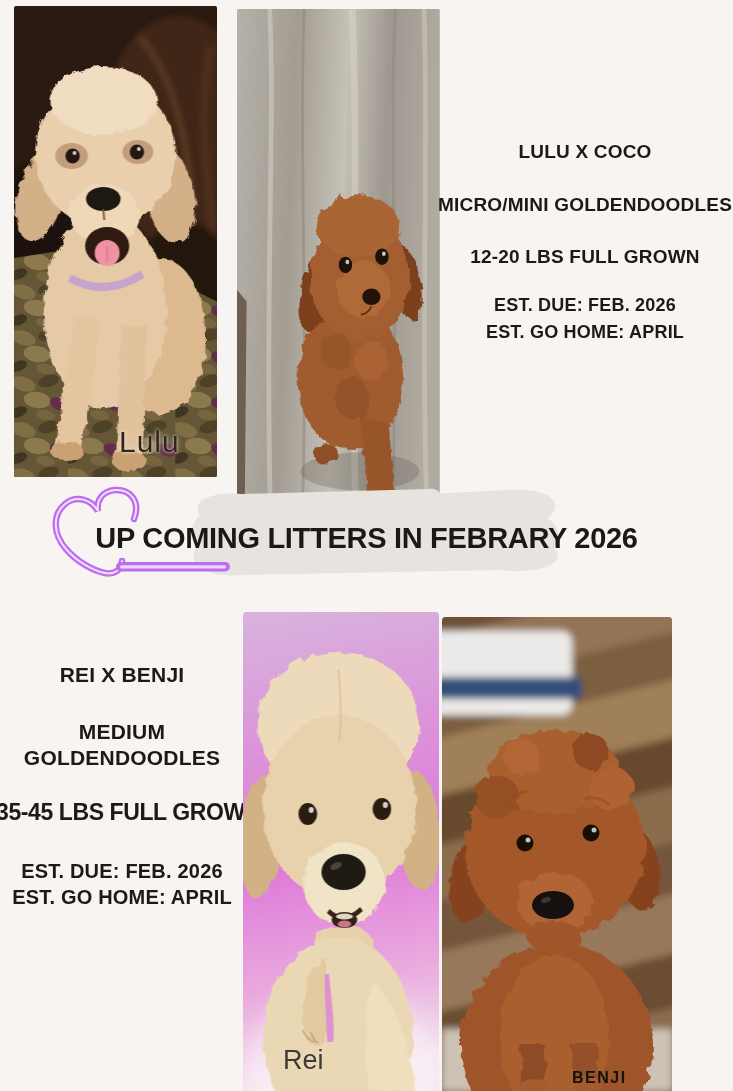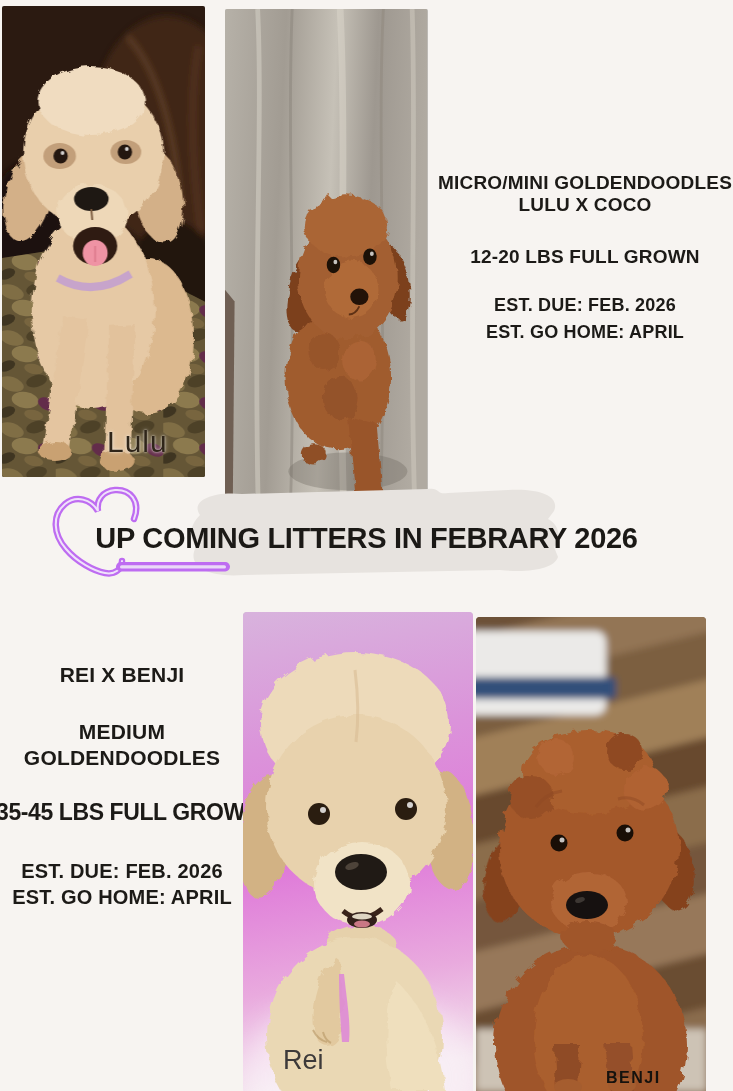--- a/index.html
+++ b/index.html
@@ -4,32 +4,32 @@
 <style>
   * { margin:0; padding:0; box-sizing:border-box; }
   html,body { background:#e9e6e2; }
   .canvas {
     position:relative; width:733px; height:1091px; margin:0 auto;
     background:#f7f4f1; overflow:hidden;
     font-family:"Liberation Sans", sans-serif; color:#1c1a17;
   }
   
   .photo-block-top {
-    position:absolute; left:2px; top:6px; width:426px; height:471px;
+    position:absolute; left:14px; top:6px; width:426px; height:471px;
     display:flex; gap:20px;
   }
   .photo { position:relative; overflow:hidden; border-radius:2px; background:#ccc; }
   .photo svg { display:block; width:100%; height:100%; }
   .photo-lulu { width:212px; height:471px; }
   .photo-coco { width:211px; height:552px; margin-top:3px; }
   .photo-block-bottom {
     position:absolute; left:243px; top:612px; width:463px; height:479px;
     display:flex; gap:3px;
   }
-  .photo-rei { width:230px; height:479px; border-radius:4px 4px 0 0; }
+  .photo-rei { width:196px; height:479px; border-radius:4px 4px 0 0; }
   .photo-benji { width:230px; height:474px; margin-top:5px; border-radius:4px 4px 0 0; }
   
   .photo-label { position:absolute; white-space:nowrap; }
   .label-lulu {
     left:105px; bottom:18px; font-size:30px; letter-spacing:1px; color:#2f2519;
     text-shadow:0 0 2px rgba(242,238,230,.95), 0 0 5px rgba(242,238,230,.65);
   }
   .label-coco {
     left:36px; bottom:19px; font-size:29px; letter-spacing:1px; color:#26251f;
     text-shadow:0 0 2px rgba(242,238,230,.95), 0 0 5px rgba(242,238,230,.65);
@@ -182,22 +182,22 @@
           <circle cx="153" cy="207.5" r="2" fill="#fff" opacity="0.75"></circle>
           <ellipse cx="140" cy="244" rx="9.5" ry="7" fill="#221208"></ellipse>
           <path d="M140 252 q-4 7 -11 7" stroke="#5e3115" stroke-width="1.8" fill="none"></path>
         </g>
       </svg>
       <div class="photo-label label-coco">Coco</div>
     </div>
   </div>
 
   <div class="info-top">
+    <div class="line l1">LULU X COCO</div>
     <div class="line l2">MICRO/MINI GOLDENDOODLES</div>
-    <div class="line l1">LULU X COCO</div>
     <div class="line l3">12-20 LBS FULL GROWN</div>
     <div class="line l4">EST. DUE: FEB. 2026</div>
     <div class="line l5">EST. GO HOME: APRIL</div>
   </div>
 
   <div class="heading-wrap">
     <svg class="brush" viewBox="0 0 392 93">
       <path d="M22 30 C12 16 34 6 64 9 L250 4 C262 2 258 10 270 8 L330 5 C364 3 382 12 376 26 L370 34 C382 40 384 56 376 62 L380 72 C376 84 352 88 322 85 L66 90 C28 93 8 80 18 62 C10 52 12 40 22 30 Z" fill="#e7e3df"></path>
     </svg>
     <svg class="heart" viewBox="0 0 195 100">

